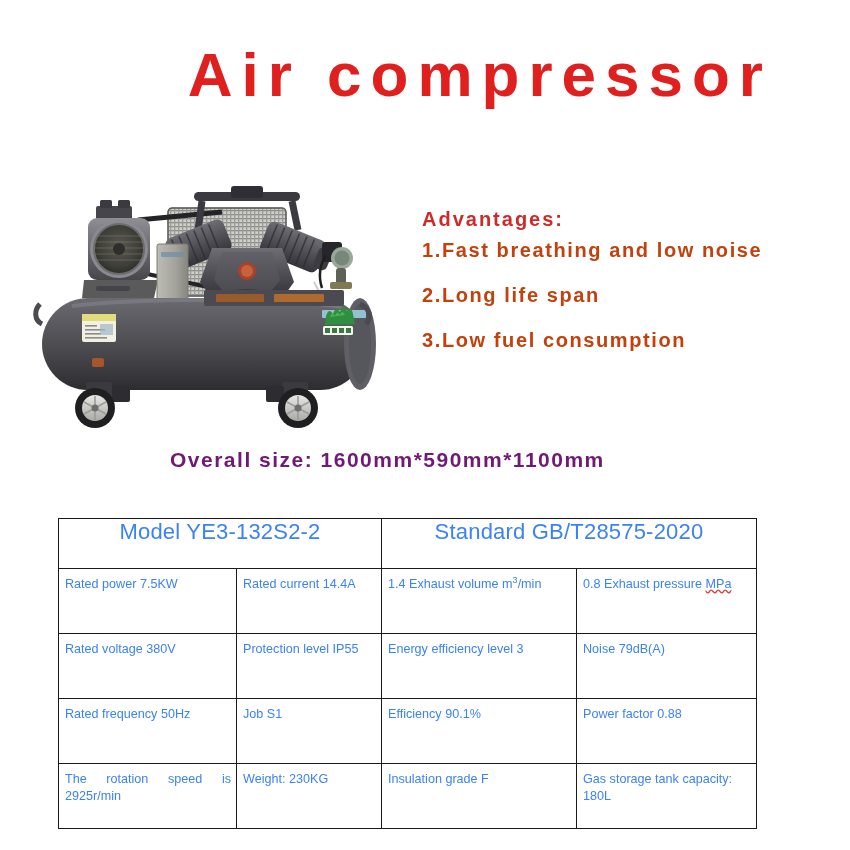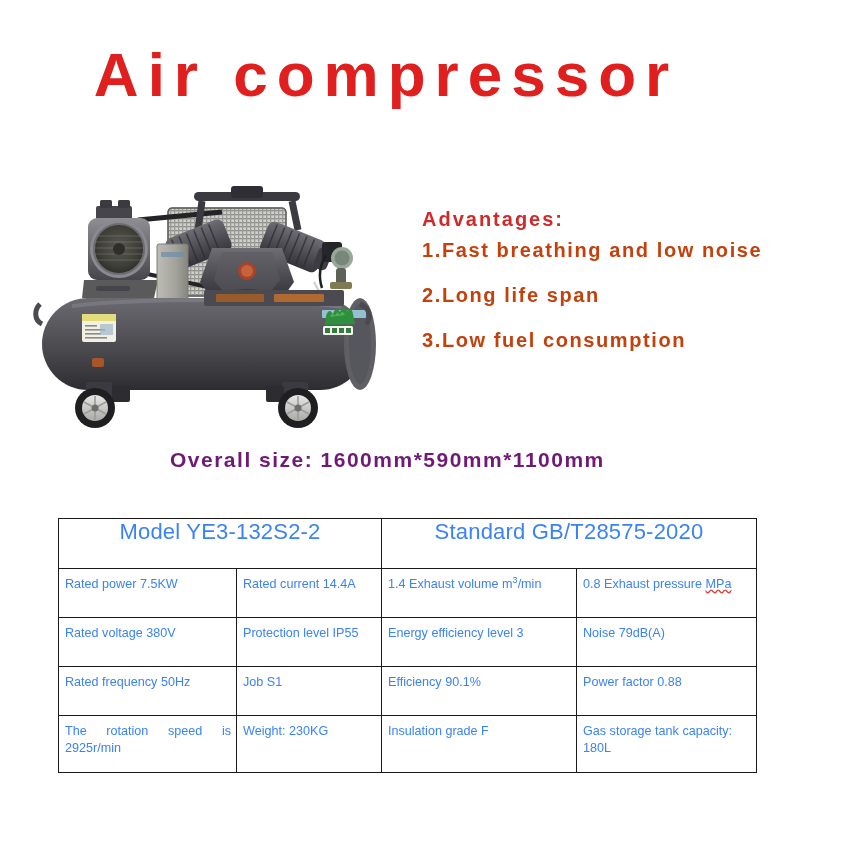--- a/index.html
+++ b/index.html
@@ -18,21 +18,21 @@
     height: 850px;
     background: #ffffff;
   }
 
   
   #title {
     position: absolute;
     left: 0;
     top: 44px;
     width: 772px;
-    text-align: center;
+    text-align: right;
     color: #e0201f;
     font-size: 62px;
     font-weight: bold;
     letter-spacing: 9px;
     line-height: 1;
     white-space: nowrap;
   }
 
   
   #advantages {
@@ -93,21 +93,21 @@
     font-size: 22px;
     height: 50px;
     vertical-align: middle;
     padding: 0 6px;
     letter-spacing: 0.2px;
   }
   td.cell {
     font-size: 12.6px;
     line-height: 17px;
     padding: 7px 5px 15px 6px;
-    height: 49px;
+    height: 65px;
   }
   td.cell.justify {
     text-align: justify;
     text-align-last: justify;
   }
   td.cell.justify .lastline {
     text-align: right;
     text-align-last: left;
     display: block;
   }

